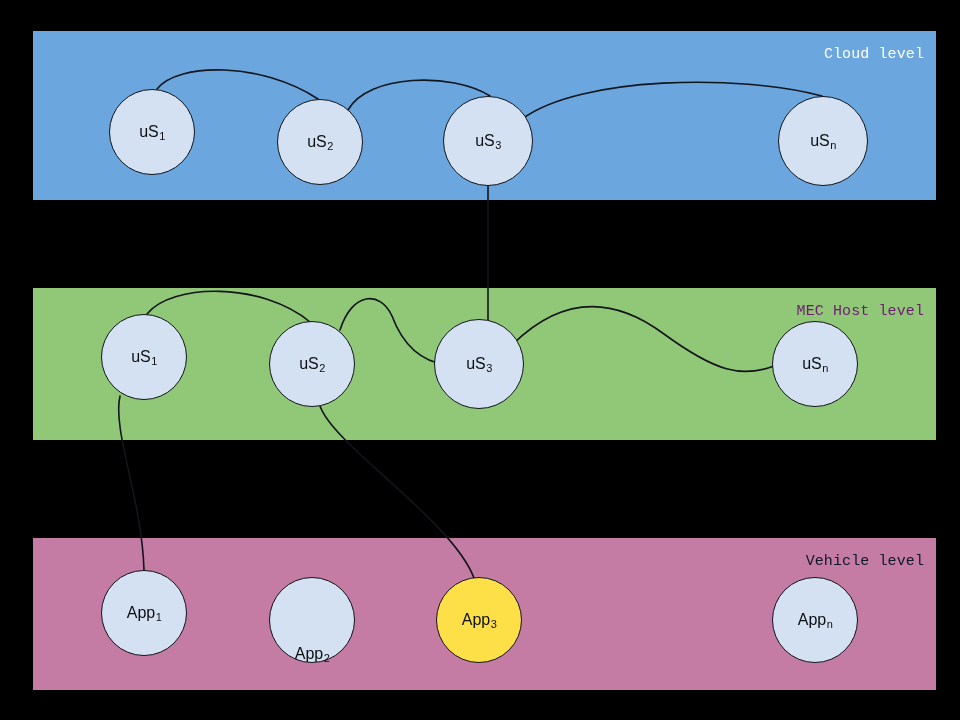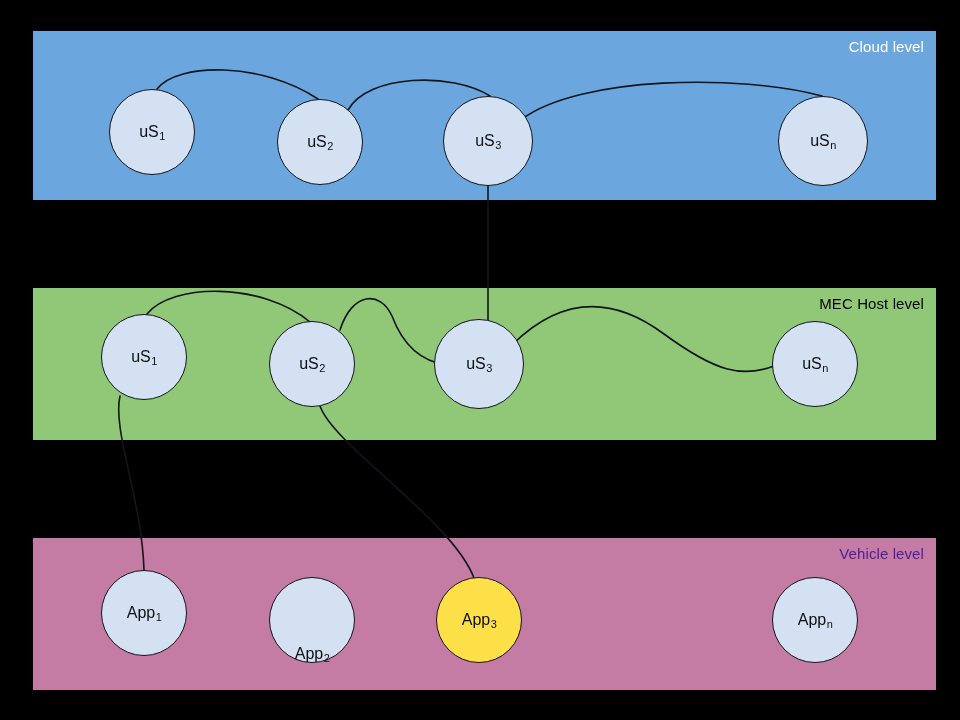--- a/index.html
+++ b/index.html
@@ -15,24 +15,24 @@
     overflow: hidden;
     font-family: "Liberation Sans", sans-serif;
   }
   .band {
     position: absolute;
     box-sizing: border-box;
   }
   .band-label {
     position: absolute;
     right: 12px;
-    top: 7px;
+    top: 15px;
     color: #ffffff;
     font-size: 15px;
-    font-family: Liberation Sans, sans-serif;
+    font-family: Liberation Mono, monospace;
     white-space: nowrap;
     letter-spacing: 0.1px;
   }
   #edge-layer {
     position: absolute;
     left: 0;
     top: 0;
     width: 960px;
     height: 720px;
     pointer-events: none;
@@ -64,24 +64,24 @@
 </style>
 </head>
 <body>
 
 <div id="canvas">
 
   <div class="band" id="band-0" style="left: 33px; top: 31px; width: 903px; height: 169px; background: rgb(107, 166, 222);">
     <span class="band-label" style="color: rgb(255, 255, 255);">Cloud level</span>
   </div>
   <div class="band" id="band-1" style="left: 33px; top: 288px; width: 903px; height: 152px; background: rgb(144, 200, 120);">
-    <span class="band-label" style="color: #000000;">MEC Host level</span>
+    <span class="band-label" style="color: #701a75;">MEC Host level</span>
   </div>
   <div class="band" id="band-2" style="left: 33px; top: 538px; width: 903px; height: 152px; background: rgb(196, 123, 164);">
-    <span class="band-label" style="color: #4c1d95;">Vehicle level</span>
+    <span class="band-label" style="color: #0f172a;">Vehicle level</span>
   </div>
 
   <svg id="edge-layer" viewBox="0 0 960 720">
       <path d="M 157 89 C 178 62 262 62 318 99" fill="none" stroke="#12151a" stroke-width="1.6" stroke-linecap="round"></path>
       <path d="M 348 110 C 368 74 452 72 490 96" fill="none" stroke="#12151a" stroke-width="1.6" stroke-linecap="round"></path>
       <path d="M 522 119 C 580 76 740 74 822 96" fill="none" stroke="#12151a" stroke-width="1.6" stroke-linecap="round"></path>
       <path d="M 488 186 L 488 325" fill="none" stroke="#12151a" stroke-width="1.6" stroke-linecap="round"></path>
       <path d="M 147 314 C 172 283 262 282 310 322" fill="none" stroke="#12151a" stroke-width="1.6" stroke-linecap="round"></path>
       <path d="M 340 330 C 352 292 380 290 392 316 C 404 348 424 362 447 365" fill="none" stroke="#12151a" stroke-width="1.6" stroke-linecap="round"></path>
       <path d="M 513 344 C 560 298 610 294 664 334 C 716 372 742 378 774 366" fill="none" stroke="#12151a" stroke-width="1.6" stroke-linecap="round"></path>

